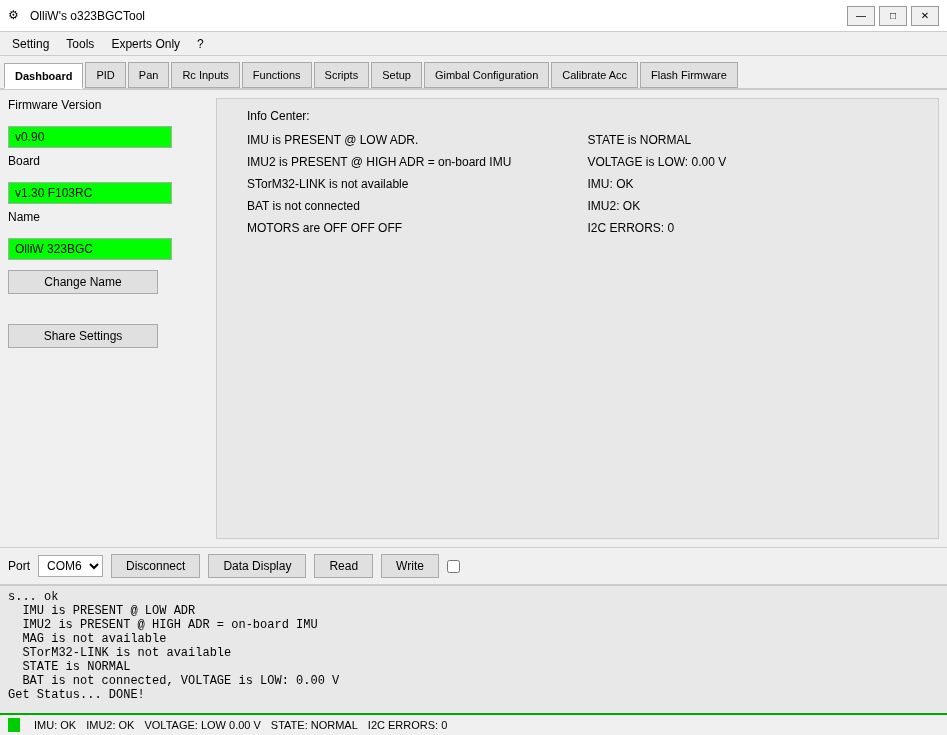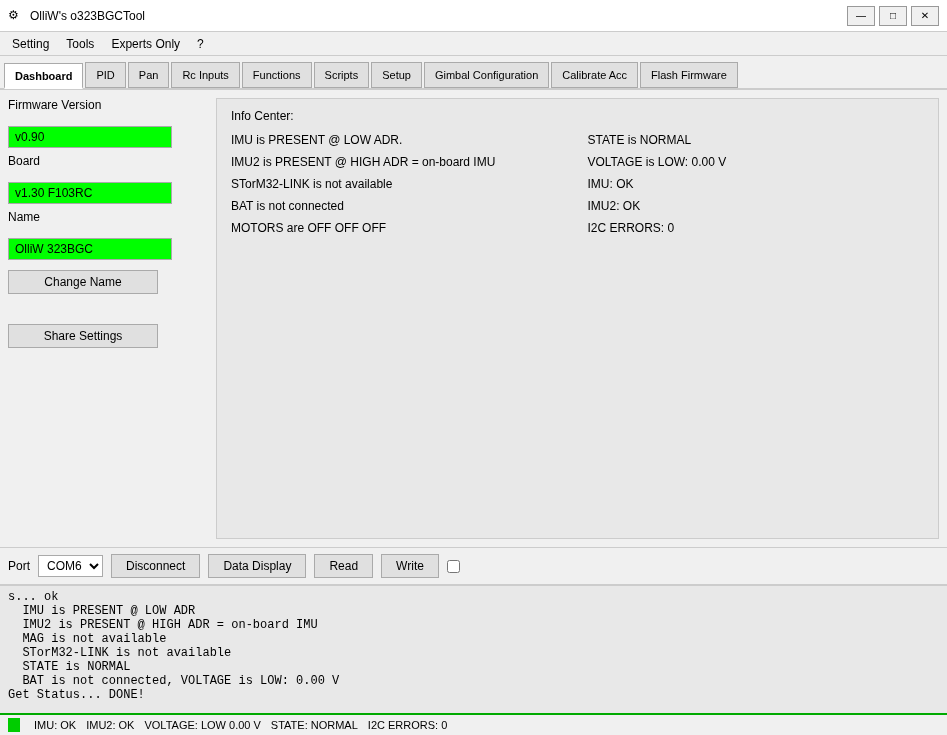--- a/index.html
+++ b/index.html
@@ -142,21 +142,21 @@
       font-size: 12px;
       width: 150px;
       text-align: center;
     }
 
     
     #info-panel {
       flex: 1;
       background: #e8e8e8;
       border: 1px solid #ccc;
-      padding: 10px 14px;
+      padding: 10px 30px;
     }
     #info-panel .info-title {
       font-size: 12px;
       color: #000;
       margin-bottom: 10px;
     }
     .info-grid {
       display: grid;
       grid-template-columns: 1fr 1fr;
       gap: 8px 20px;

